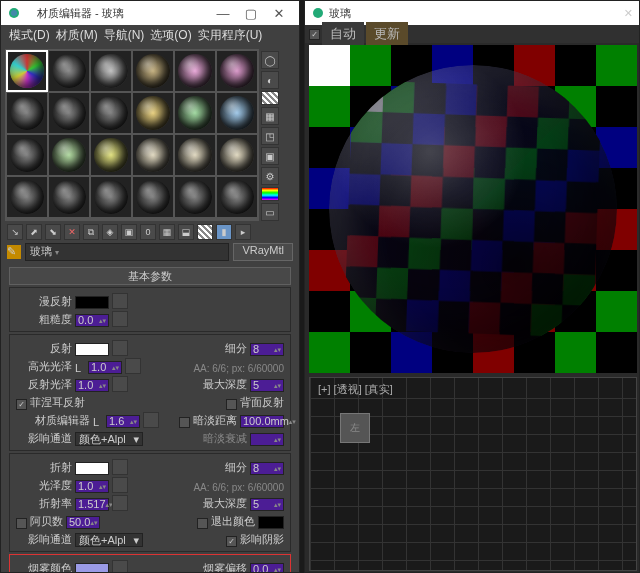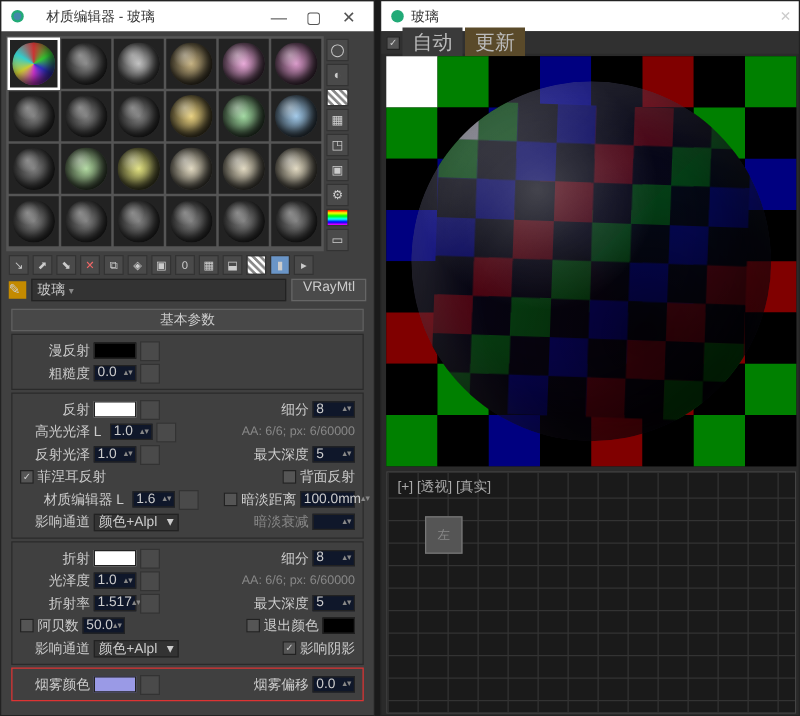--- a/index.html
+++ b/index.html
@@ -25,37 +25,37 @@
 .toolrow{height:18px;display:flex;align-items:center;padding:2px 6px;gap:3px}
 .tbtn{width:16px;height:16px;background:#4a4a4a;border:1px solid #333;display:flex;align-items:center;justify-content:center;font-size:9px}
 .tbtn.on{background:#6a95c7}
 .tbtn.check{background:linear-gradient(45deg,#fff 25%,#888 25%,#888 50%,#fff 50%,#fff 75%,#888 75%);background-size:6px 6px}
 .namerow{height:22px;display:flex;align-items:center;padding:2px 6px;gap:4px}
 .pick{width:14px;height:14px;background:#c48a00}
 .sel-input{flex:1;height:18px;background:#333;border:1px solid #222;padding:0 4px;color:#ccc}
 .mtlbtn{height:18px;padding:0 8px;background:#4a4a4a;border:1px solid #666;color:#ccc}
 .hdr{height:18px;border:1px solid #606060;margin:4px 8px 2px 8px;text-align:center;color:#ccc;background:#484848;font-size:11px;line-height:16px}
 .grp{border:1px solid #2a2a2a;margin:2px 8px;padding:3px 6px;background:#404040}
-.row{display:flex;align-items:center;height:17px;gap:3px;margin:1px 0}
+.row{display:flex;align-items:flex-end;height:17px;gap:3px;margin:1px 0}
 .lbl{width:56px;text-align:right;color:#ccc;font-size:11px}
 .lbl2{color:#ccc;font-size:11px}
 .sw{width:34px;height:13px;border:1px solid #222}
-.spin{width:34px;height:13px;background:#0f172a;border:1px solid #222;color:#fff;padding:0 2px;font-size:10px;line-height:11px;display:flex;align-items:center;justify-content:space-between}
+.spin{width:34px;height:13px;background:#4c1d95;border:1px solid #222;color:#fff;padding:0 2px;font-size:10px;line-height:11px;display:flex;align-items:center;justify-content:space-between}
 .spin.wide{width:44px}
 .spin .arr{width:7px;color:#888;font-size:7px;line-height:6px;text-align:center}
 .cb{width:11px;height:11px;background:#555;border:1px solid #222;display:inline-flex;align-items:center;justify-content:center;font-size:8px;color:#ccc}
 .dd{height:14px;background:#333;border:1px solid #222;color:#ccc;padding:0 3px;font-size:10px;display:flex;align-items:center;justify-content:space-between}
 .smallarr{font-size:8px;color:#888}
 .highlight{border:1px solid #d33;margin:2px 8px;padding:3px 6px;background:#404040}
 
 
 .w2{left:304px;top:0;width:336px;height:573px;background:#2a2a2a}
 .title2{height:24px;background:#fff;display:flex;align-items:center;padding:0 6px;color:#333}
 .tabs{height:18px;background:#303030;display:flex;align-items:center;padding:0 4px;gap:2px}
-.tab{height:16px;padding:12px 8px;background:#3a3a3a;color:#bbb;display:flex;align-items:center;font-size:16px}
+.tab{height:16px;padding:12px 8px;background:#3a3a3a;color:#bbb;display:flex;align-items:center;font-size:13px}
 .preview{position:absolute;left:4px;top:44px;width:328px;height:328px;background:#000}
 .checker{width:100%;height:100%;position:relative}
 .chrow{display:flex;height:41px}
 .chcell{width:41px;height:41px}
 .sphere3d{position:absolute;left:20px;top:20px;width:288px;height:288px;border-radius:50%;overflow:hidden;opacity:.75;background:radial-gradient(circle at 35% 30%,#ffffff55,#0000 35%),radial-gradient(circle at 65% 70%,#000a,#0000 50%);mix-blend-mode:normal}
 .sphere3d::before{content:"";position:absolute;inset:0;border-radius:50%;background:conic-gradient(from 45deg,#1a3a8a40,#3a1a6a40,#1a1a5a40,#2a2a8a40);mix-blend-mode:overlay}
 .sphere3d::after{content:"";position:absolute;inset:0;border-radius:50%;box-shadow:inset -30px -30px 60px #000c,inset 20px 20px 40px #fff3}
 .sphererefract{position:absolute;left:20px;top:20px;width:288px;height:288px;border-radius:50%;overflow:hidden}
 .sphererefract .inner{position:absolute;inset:-10%;display:grid;grid-template-columns:repeat(8,1fr);grid-template-rows:repeat(8,1fr);transform:scale(.72) rotate(2deg);filter:blur(.5px) brightness(.5) saturate(1.4)}
 .sphererefract .inner div{width:100%;height:100%}
@@ -72,20 +72,27 @@
   <div class="title">
     <svg width="14" height="14">
         <circle cx="7" cy="7" r="5" fill="#2a7"></circle>
         <circle cx="7" cy="7" r="3" fill="#48a"></circle>
       </svg>
     <span style="margin-left:16px;color:#333">材质编辑器 - 玻璃</span>
     <span class="spacer"></span>
     <span class="wbtn">—</span>
     <span class="wbtn">▢</span>
     <span class="wbtn">✕</span>
+  </div>
+  <div class="menu">
+    <span>模式(D)</span>
+    <span>材质(M)</span>
+    <span>导航(N)</span>
+    <span>选项(O)</span>
+    <span>实用程序(U)</span>
   </div>
 
   <div class="palbox">
     <div class="pal" id="pal">
         <div class="cell sel">
           <div class="ball multi"></div>
         </div>
         <div class="cell">
           <div class="ball" style="--c: #888888;"></div>
         </div>

